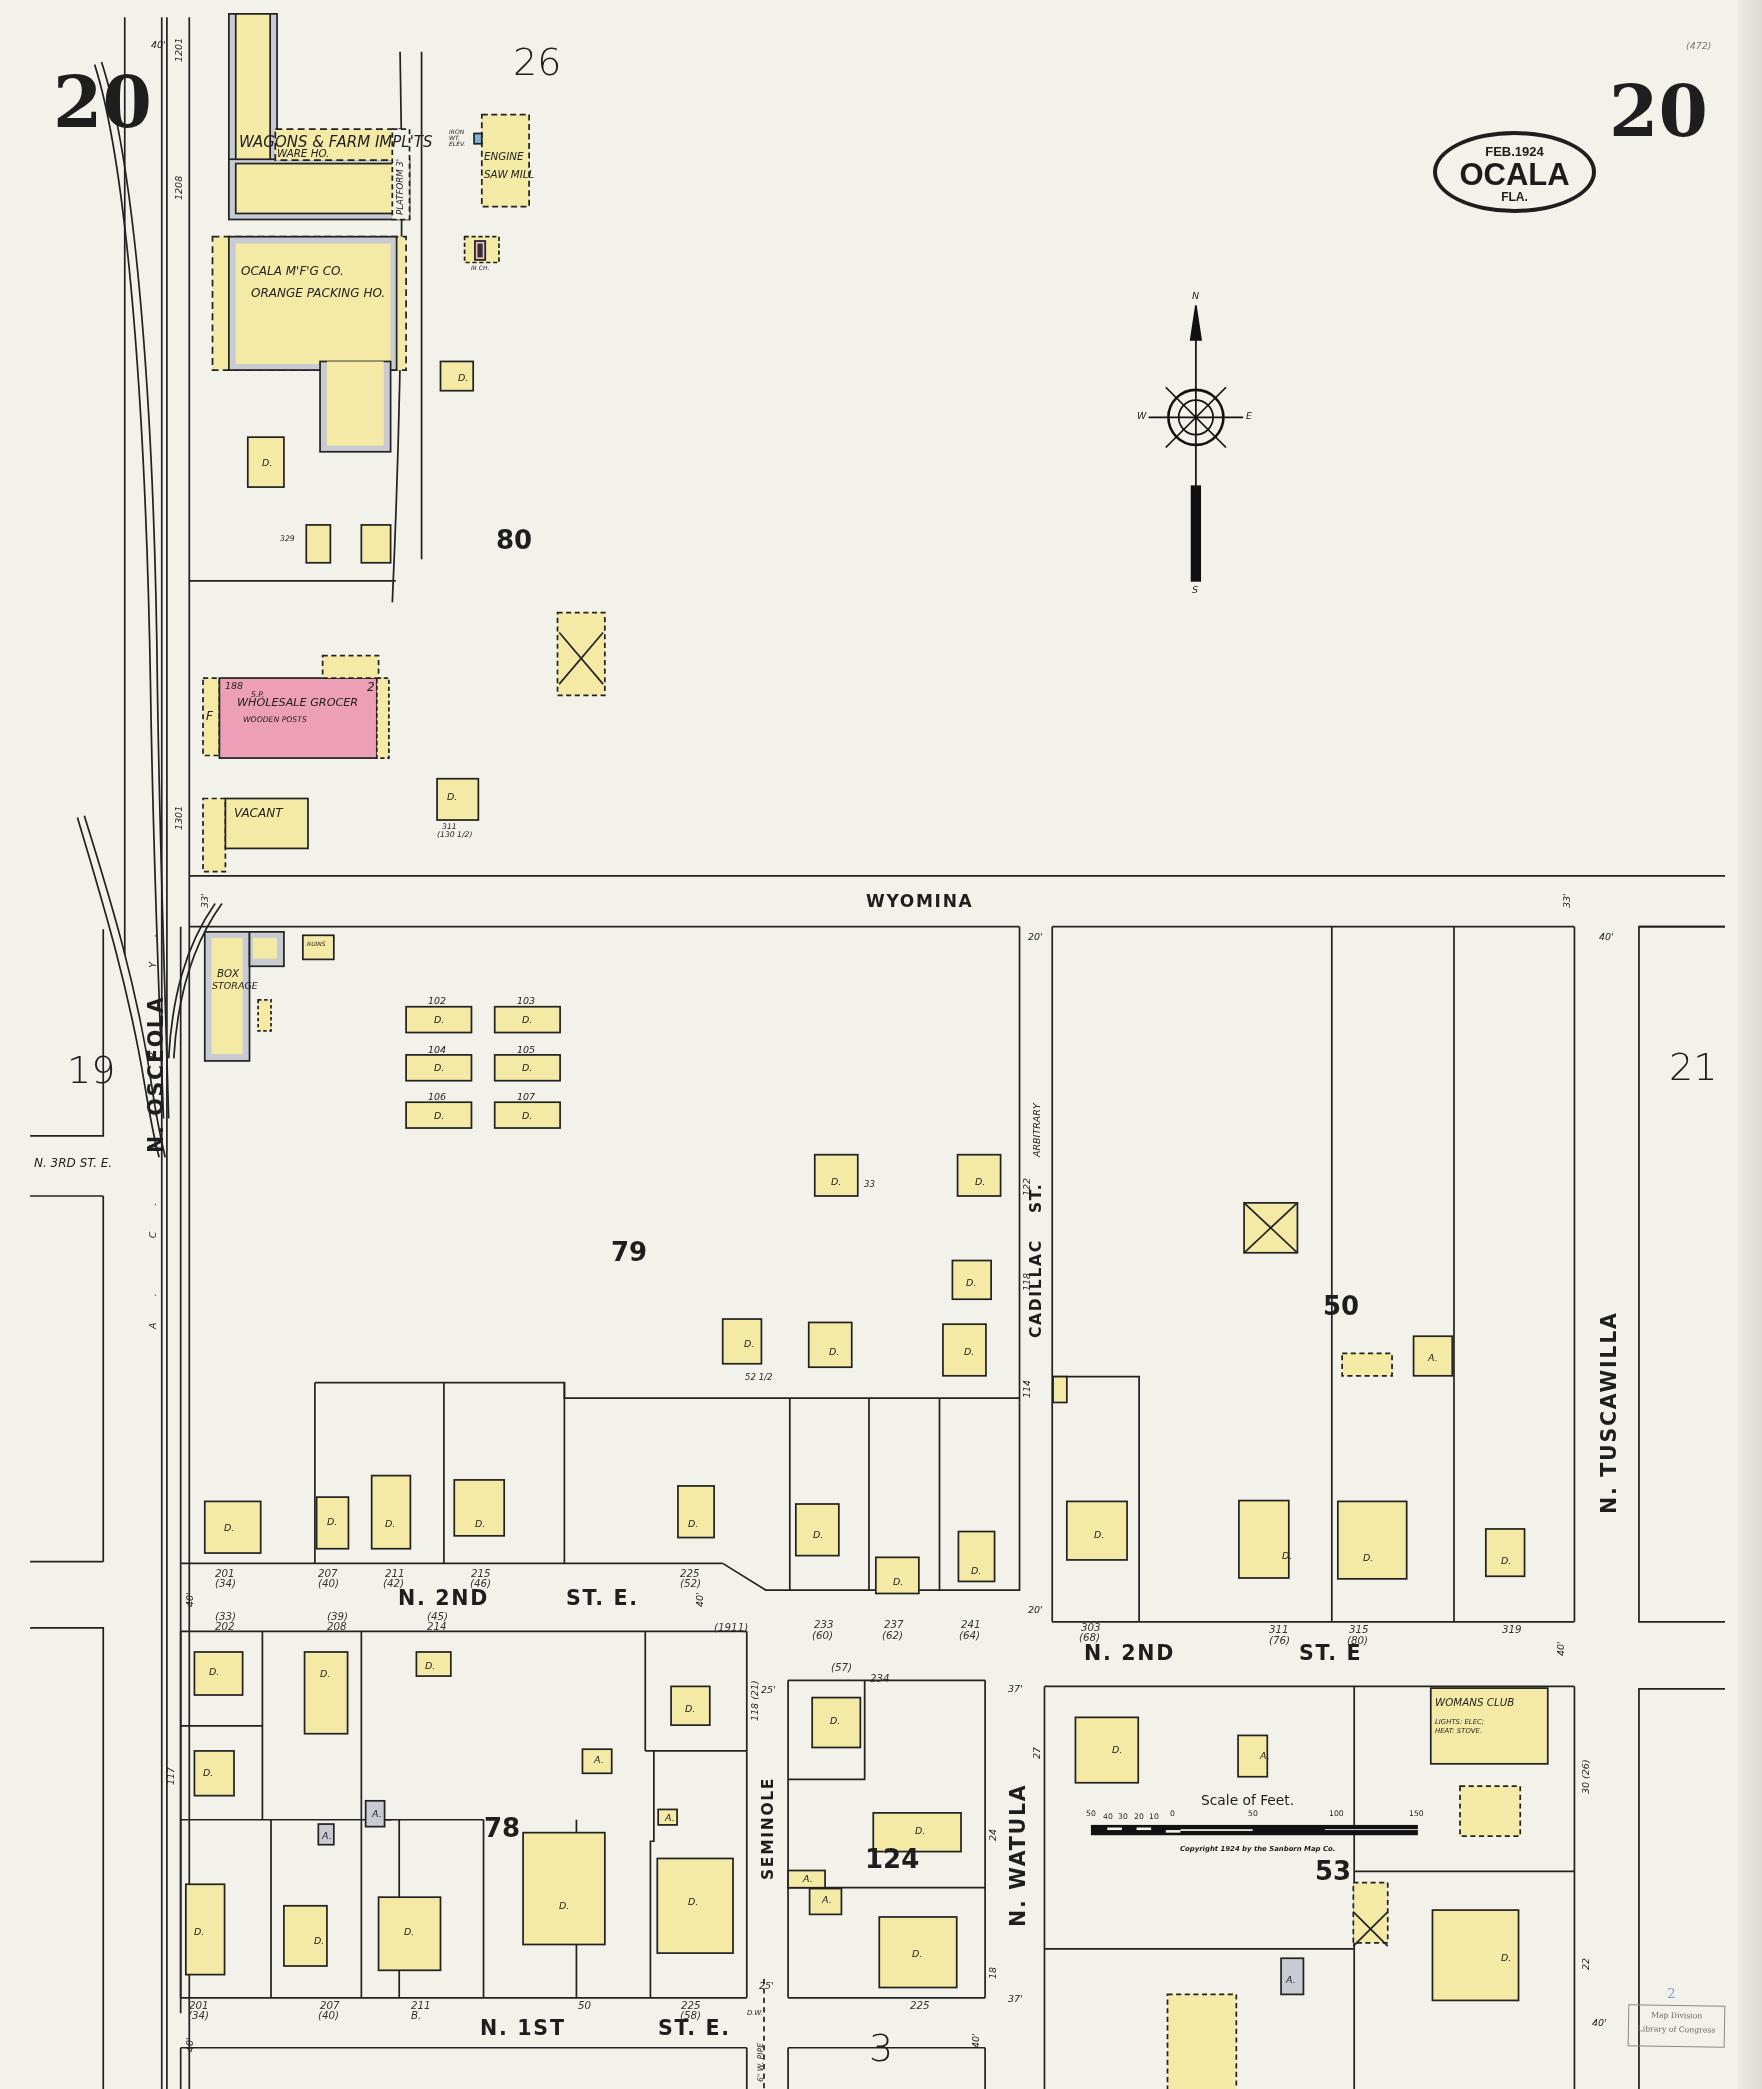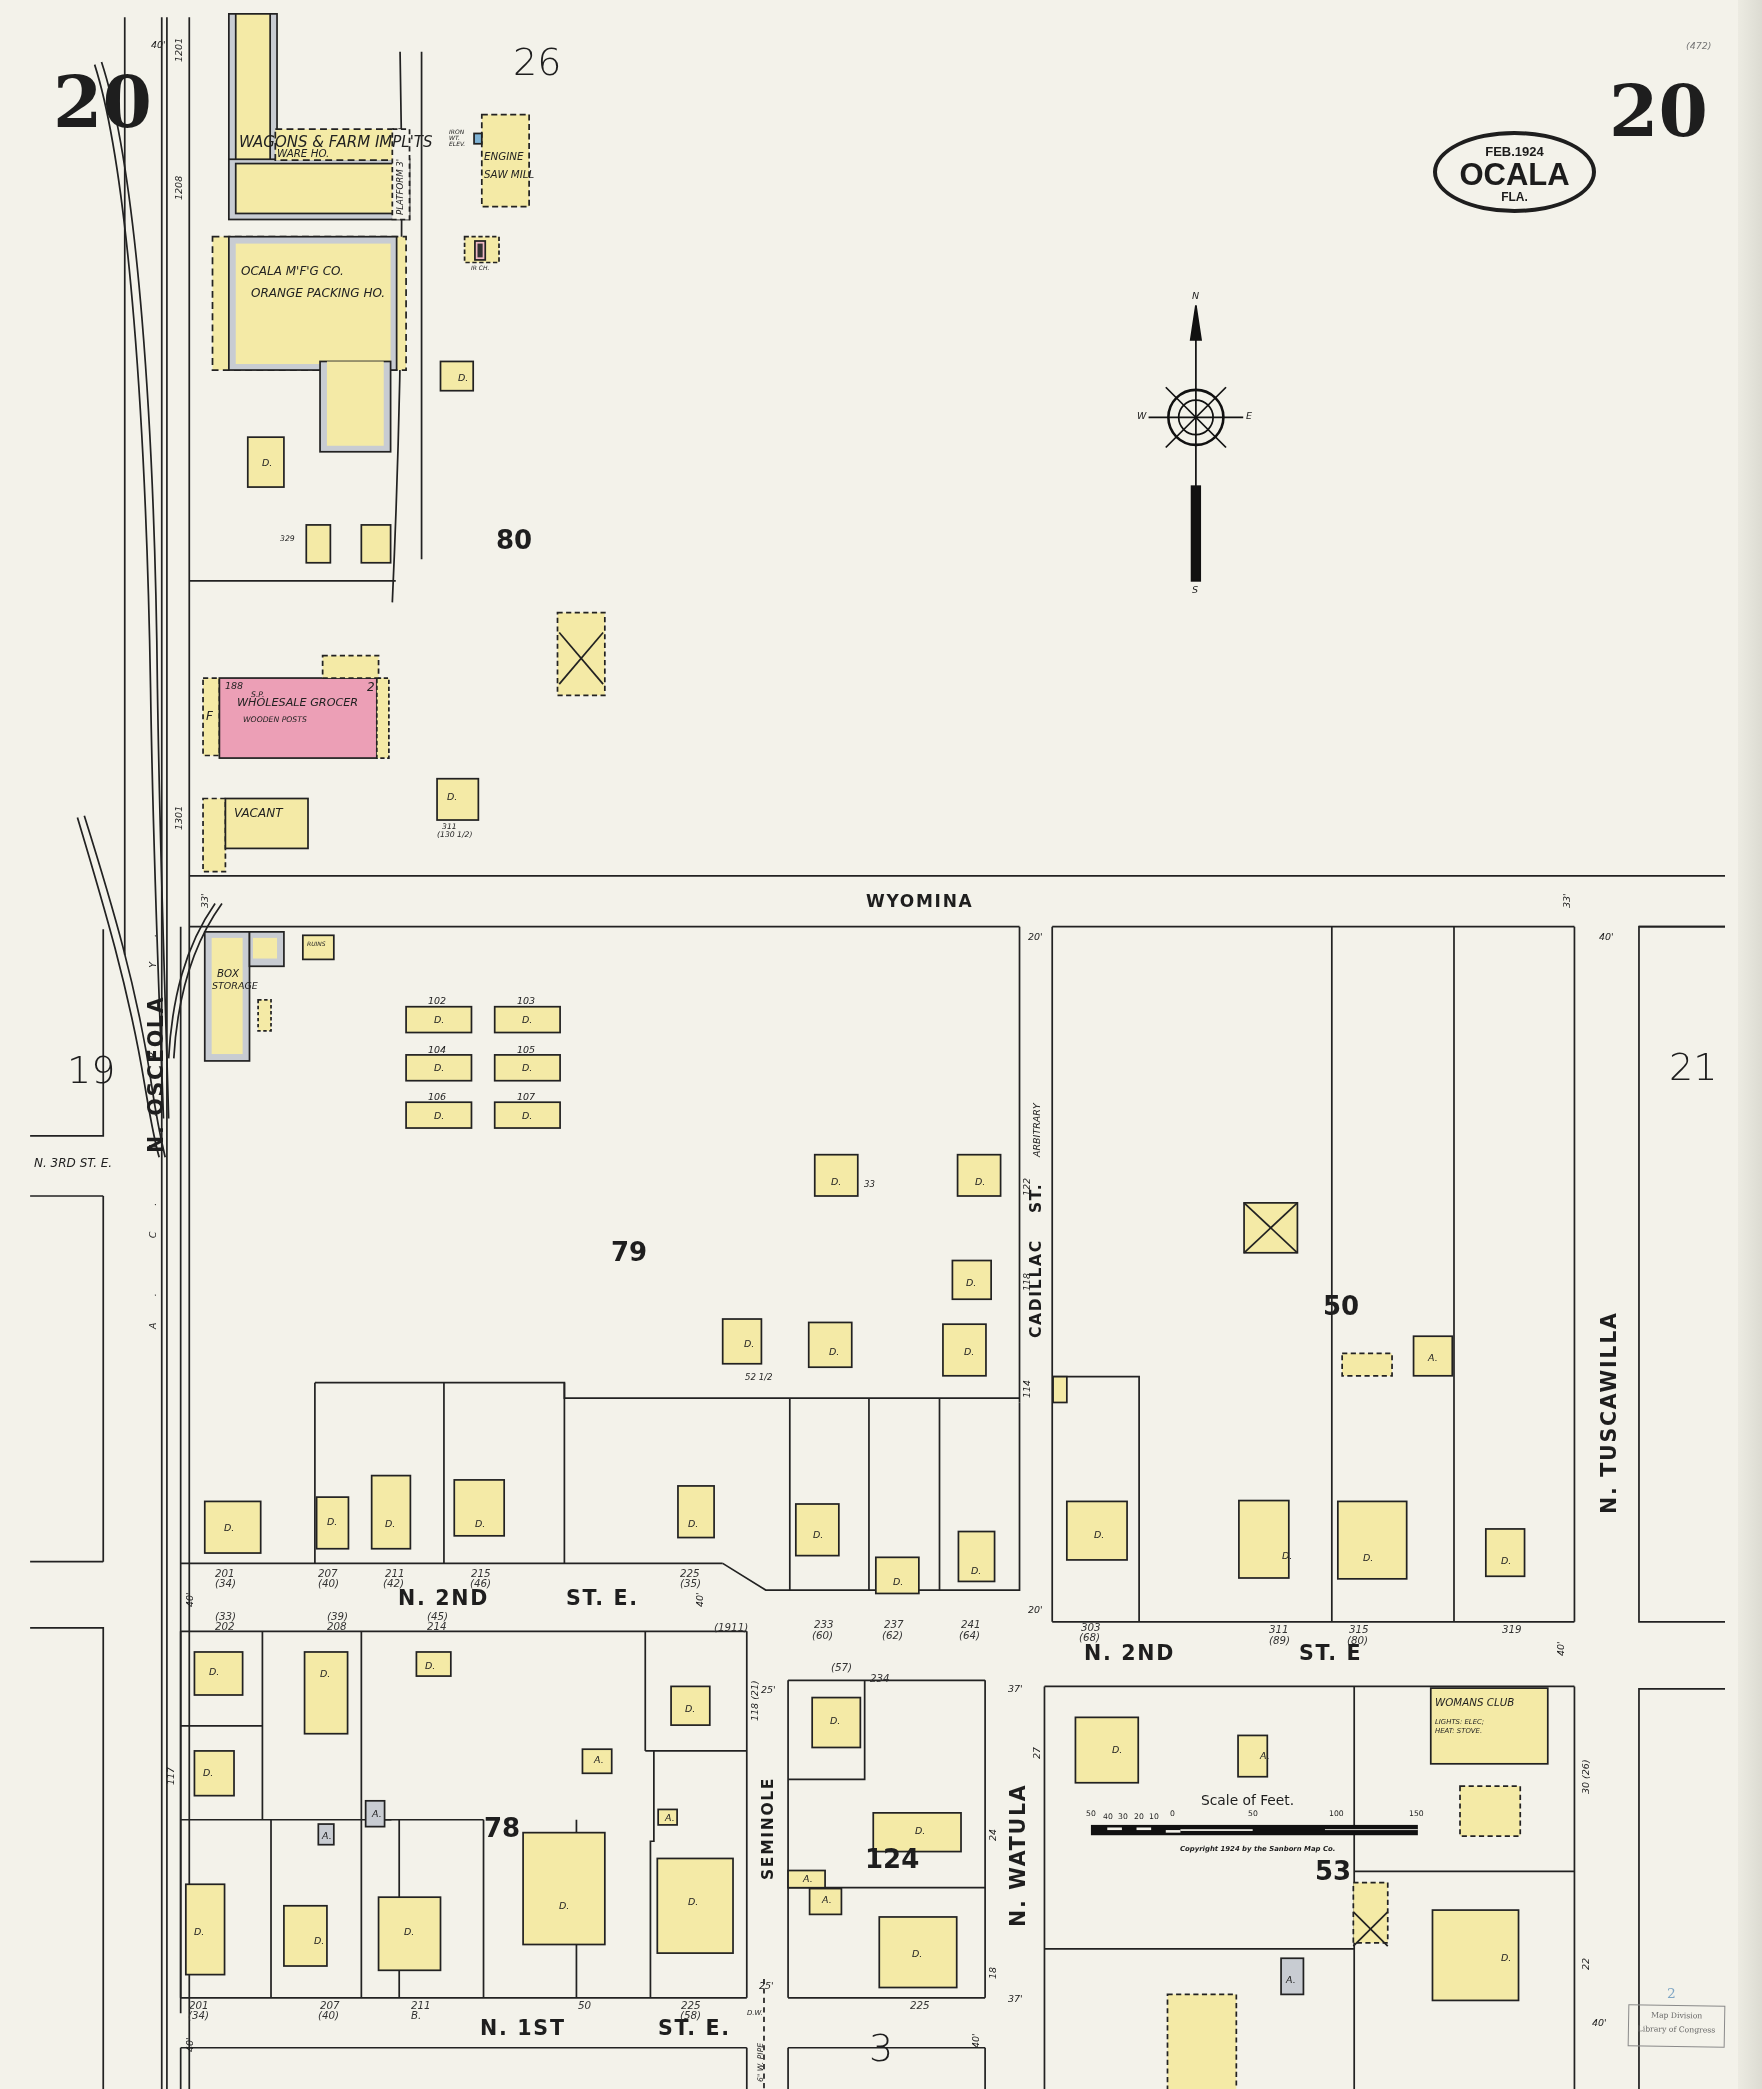--- a/index.html
+++ b/index.html
@@ -426,31 +426,31 @@
 
 <div class="txt addr" style="left:215px;top:1568px;">201</div>
 <div class="txt addr" style="left:215px;top:1578px;">(34)</div>
 <div class="txt addr" style="left:318px;top:1568px;">207</div>
 <div class="txt addr" style="left:318px;top:1578px;">(40)</div>
 <div class="txt addr" style="left:385px;top:1568px;">211</div>
 <div class="txt addr" style="left:383px;top:1578px;">(42)</div>
 <div class="txt addr" style="left:471px;top:1568px;">215</div>
 <div class="txt addr" style="left:470px;top:1578px;">(46)</div>
 <div class="txt addr" style="left:680px;top:1568px;">225</div>
-<div class="txt addr" style="left:680px;top:1578px;">(35)</div>
+<div class="txt addr" style="left:680px;top:1578px;">(52)</div>
 <div class="txt addr" style="left:814px;top:1619px;">233</div>
 <div class="txt addr" style="left:812px;top:1630px;">(60)</div>
 <div class="txt addr" style="left:884px;top:1619px;">237</div>
 <div class="txt addr" style="left:882px;top:1630px;">(62)</div>
 <div class="txt addr" style="left:961px;top:1619px;">241</div>
 <div class="txt addr" style="left:959px;top:1630px;">(64)</div>
 <div class="txt addr" style="left:1081px;top:1622px;">303</div>
 <div class="txt addr" style="left:1079px;top:1632px;">(68)</div>
 <div class="txt addr" style="left:1269px;top:1624px;">311</div>
-<div class="txt addr" style="left:1269px;top:1635px;">(89)</div>
+<div class="txt addr" style="left:1269px;top:1635px;">(76)</div>
 <div class="txt addr" style="left:1349px;top:1624px;">315</div>
 <div class="txt addr" style="left:1347px;top:1635px;">(80)</div>
 <div class="txt addr" style="left:1502px;top:1624px;">319</div>
 
 <div class="txt addr" style="left:215px;top:1611px;">(33)</div>
 <div class="txt addr" style="left:215px;top:1621px;">202</div>
 <div class="txt addr" style="left:327px;top:1611px;">(39)</div>
 <div class="txt addr" style="left:327px;top:1621px;">208</div>
 <div class="txt addr" style="left:427px;top:1611px;">(45)</div>
 <div class="txt addr" style="left:427px;top:1621px;">214</div>

